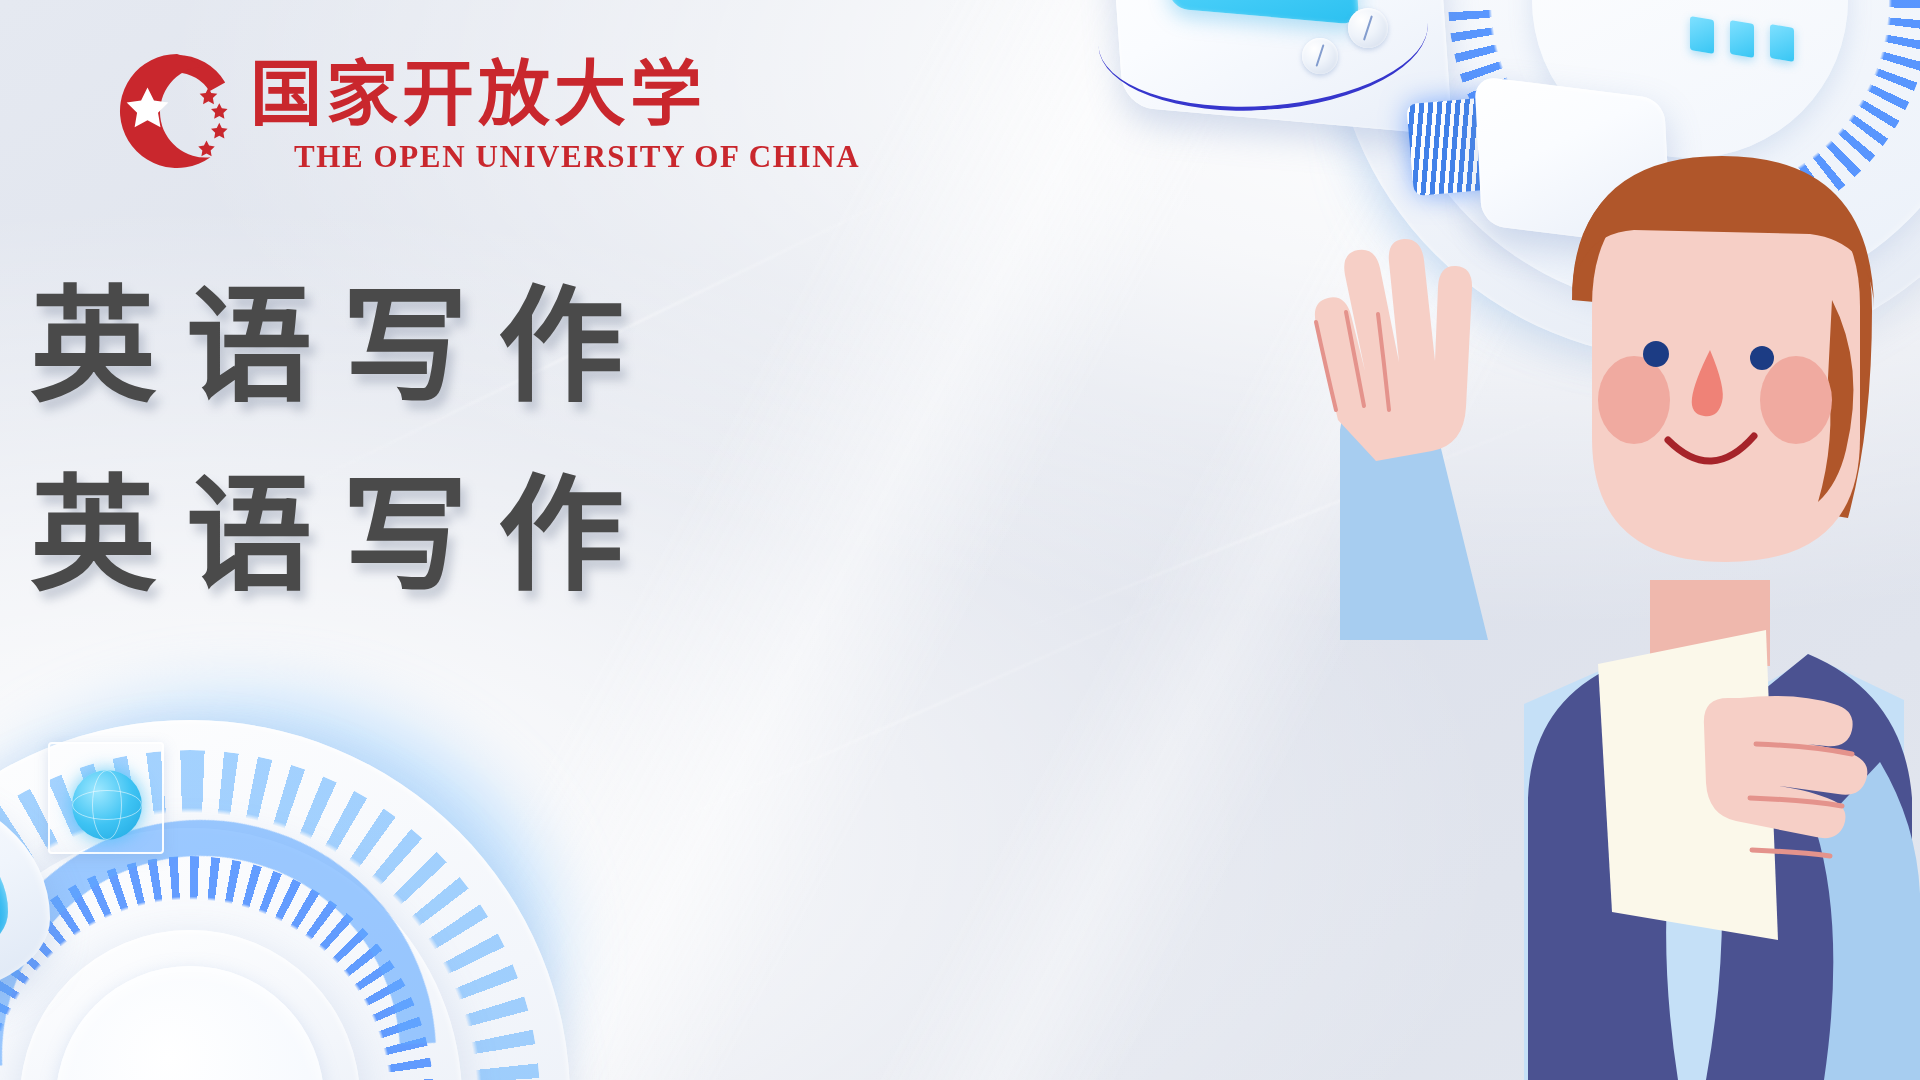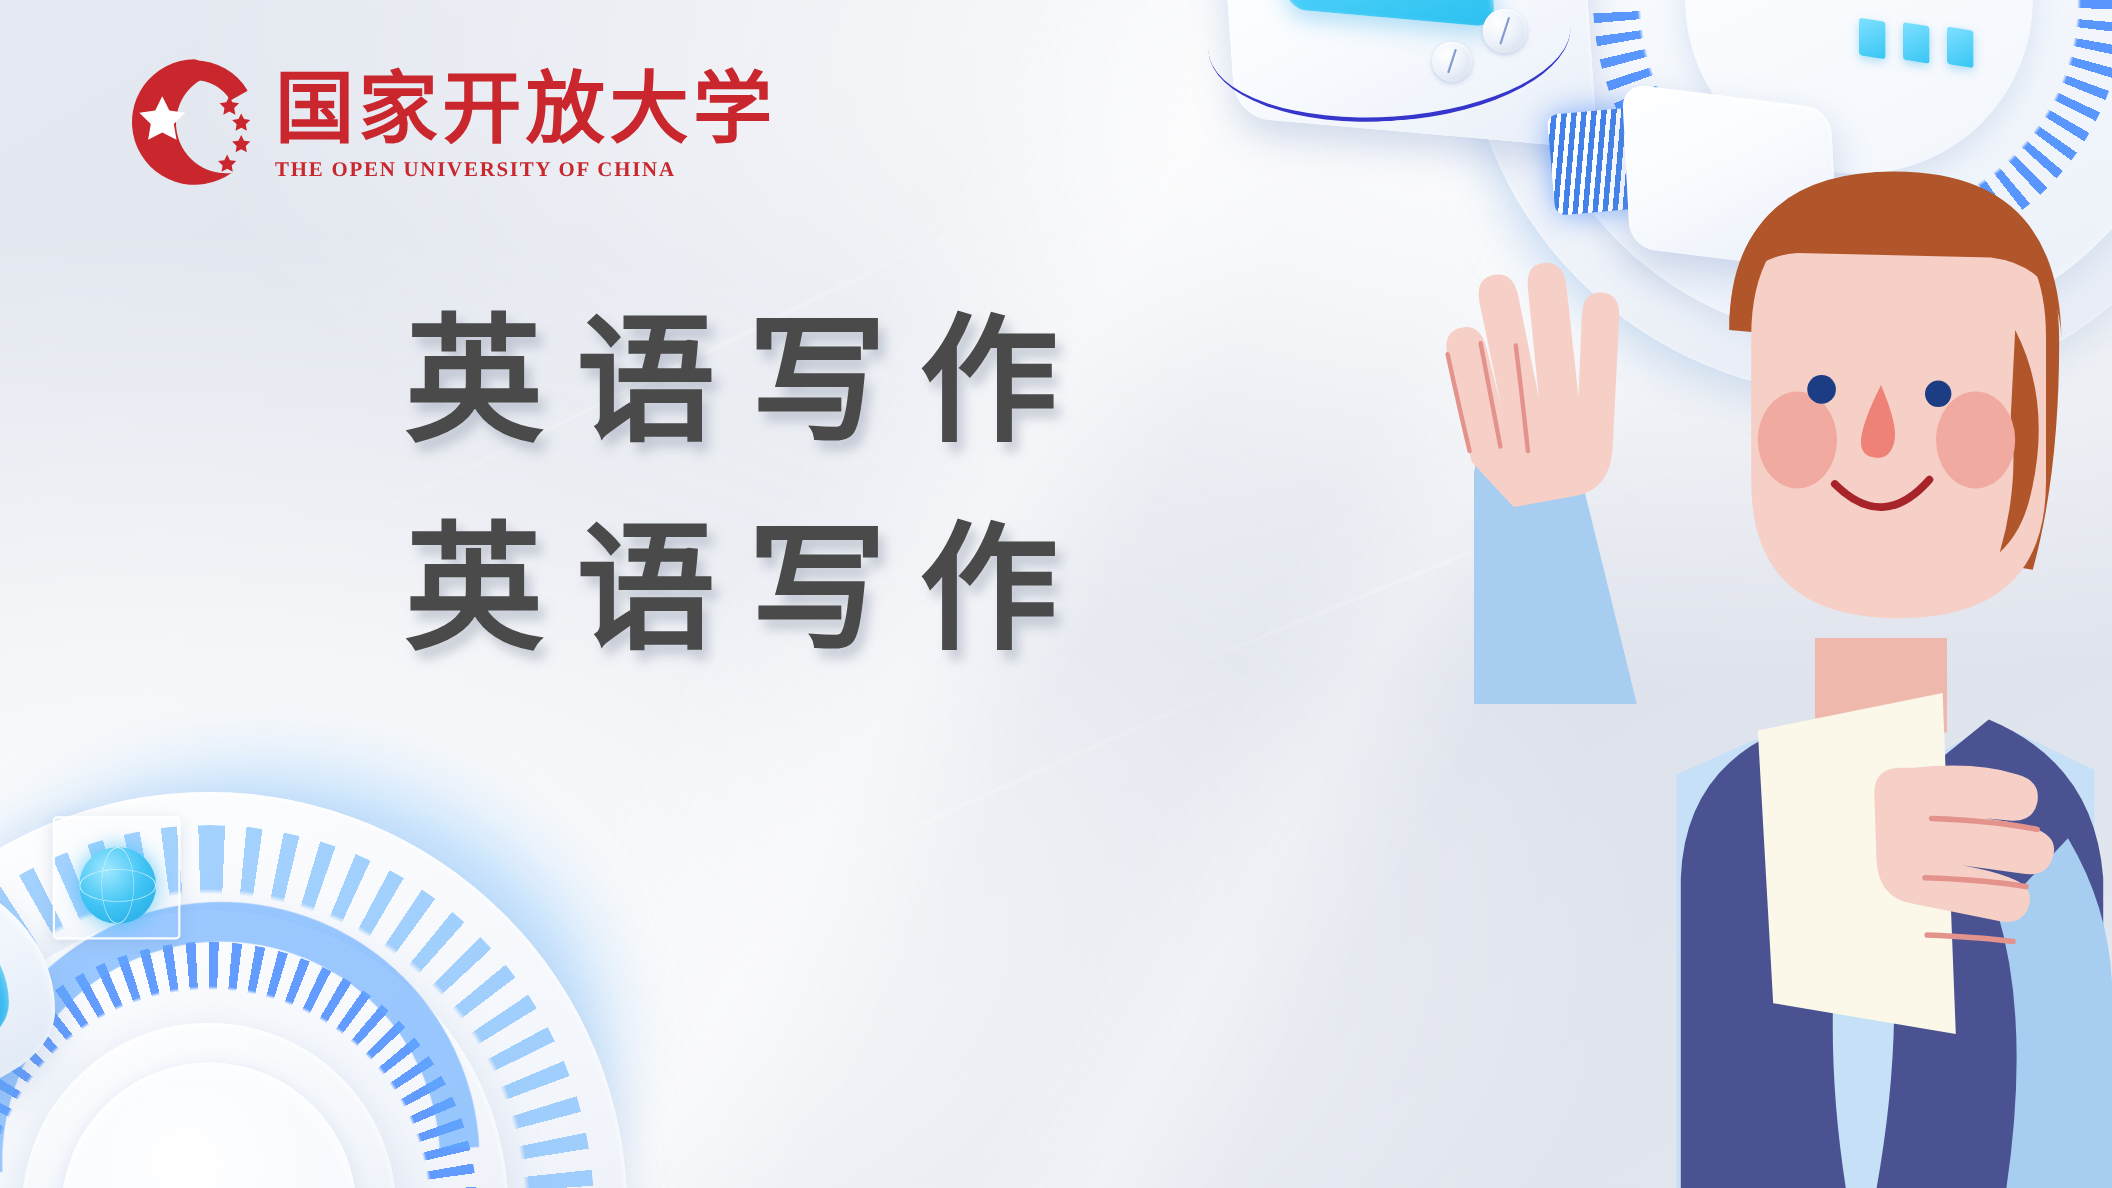--- a/index.html
+++ b/index.html
@@ -167,51 +167,51 @@
   }
   .globe-ball::before { transform: scaleX(.42); }
   .globe-ball::after  { transform: scaleY(.42); }
 
   
   #logo {
     position: absolute;
     left: 118px;
     top: 52px;
     display: flex;
-    align-items: center;
+    align-items: flex-start;
     gap: 14px;
   }
   #logo-emblem { width: 118px; height: 118px; flex: 0 0 auto; }
   #logo-text { padding-top: 6px; }
   #logo-title-cn {
     font-family: "DejaVu Sans", "Liberation Sans", sans-serif;
     font-size: 72px;
     font-weight: bold;
     color: #c9272d;
     letter-spacing: 4px;
     line-height: 1;
     white-space: nowrap;
   }
   #logo-title-en {
     font-family: "Liberation Serif", "DejaVu Serif", serif;
-    font-size: 19px;
+    font-size: 31px;
     font-weight: bold;
     color: #c9272d;
     letter-spacing: 1.6px;
     margin-top: 9px;
     white-space: nowrap;
+    margin-left: 44px;
   }
 
   
   #headline {
     position: absolute;
     left: 0;
     top: 252px;
     width: 1330px;
-    text-align: center;
     color: #4a4a4a;
     font-family: "DejaVu Sans", "Liberation Sans", sans-serif;
     font-weight: bold;
     font-size: 126px;
     line-height: 1.50;
     letter-spacing: 30px;
     text-shadow: 6px 9px 10px rgba(120,132,155,0.35);
     -webkit-user-select: none;
     user-select: none;
   }

